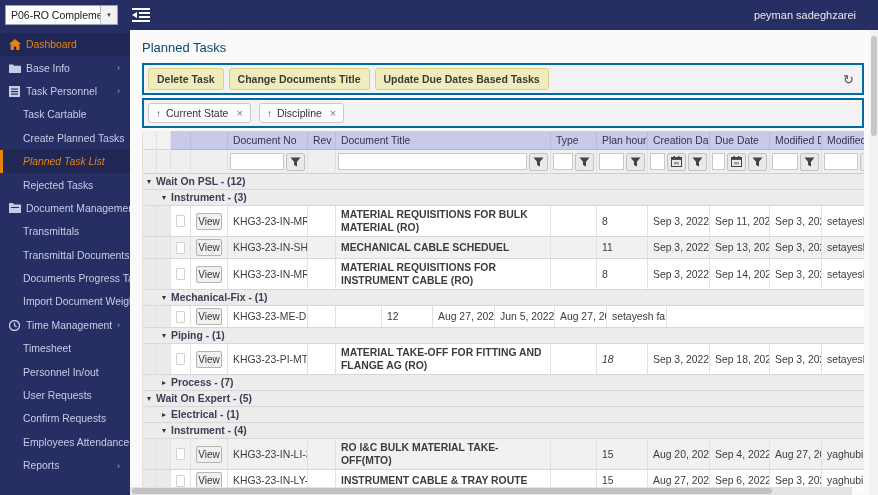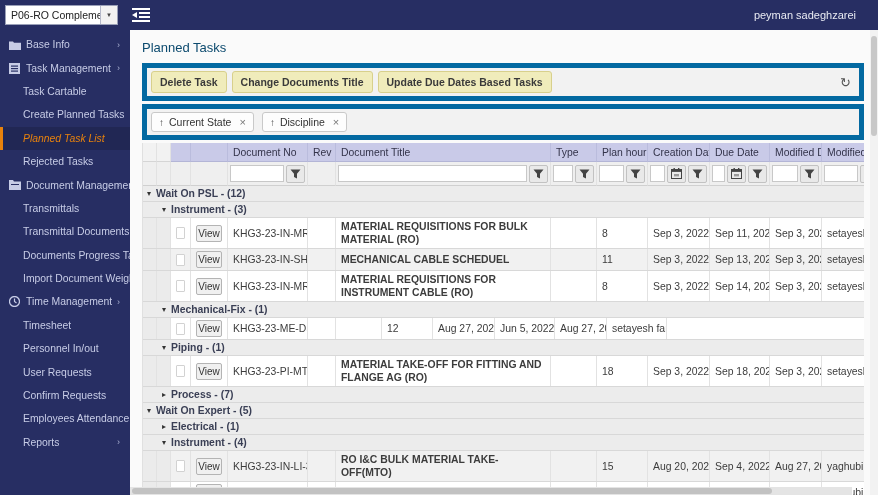--- a/index.html
+++ b/index.html
@@ -21,21 +21,21 @@
   .side-item.child .lbl { margin-left:23px; }
   .side-item .chev { position:absolute; right:10px; font-size:9px; color:#aab1d2; }
   .side-item.accent { background:#20265226; }
   .side-item.accent, .side-item.accent .ico { color:#e8820c; background:#212754; }
   .side-item.active { background:#212754; color:#e8820c; border-left:3px solid #e8820c; }
   .side-item.active .lbl { margin-left:20px;font-style:italic; }
 
   
   .main { position:absolute; left:130px; top:30px; width:740px; height:465px; background:#fafafa; padding:10px 6px 0 12px; }
   .page-title { font-size:13px; font-weight:400; color:#0c4a6e; margin-bottom:8px; }
-  .panel { width:722px; background:#f2f2f2; border:5px solid #0369a1; padding:3px 4px; display:flex; align-items:center; }
+  .panel { width:722px; background:#f2f2f2; border:2px solid #0369a1; padding:3px 4px; display:flex; align-items:center; }
   .btn-yellow { background:#f0ecbb; border:1px solid #d8d08c; border-radius:3px; color:#3a3a3a; font-size:10.5px; font-weight:700; padding:4px 8px; margin-right:5px; cursor:pointer; font-family:"Liberation Sans",sans-serif; }
   .refresh { margin-left:auto; margin-right:4px; font-size:13px; color:#555; cursor:pointer; line-height:1; }
   .chips-panel { margin-top:3px; }
   .chip { background:#fdfdfd; border:1px solid #c9c9c9; border-radius:3px; display:flex; align-items:center; height:20px; padding:0 7px; margin-right:8px; font-size:10.5px; color:#333; cursor:pointer; }
   .chip .up { font-size:10px; margin-right:5px; color:#444; }
   .chip .x { margin-left:8px; color:#777; font-size:11px; cursor:pointer; }
 
   
   .grid { margin-top:3px; width:722px; height:358px; overflow:hidden; background:#efefef; border-left:1px solid #e0e0e0; position:relative; }
   .hrow, .frow, .grow, .drow { display:flex; width:739px; }
@@ -80,39 +80,47 @@
       <rect x="0" y="0" width="18" height="2" fill="#ffffff"></rect>
       <rect x="7" y="4" width="11" height="2" fill="#ffffff"></rect>
       <rect x="7" y="8" width="11" height="2" fill="#ffffff"></rect>
       <rect x="0" y="12" width="18" height="2" fill="#ffffff"></rect>
     </svg>
   </div>
   <div class="top-user">peyman sadeghzarei</div>
 </div>
 
 <div class="sidebar" id="sidebar">
+    <div class="side-item parent accent">
+      <span class="ico">
+        <svg width="12" height="11" viewBox="0 0 12 11">
+          <path d="M6 0L0 5h1.6v6h3.2V7.5h2.4V11h3.2V5H12z" fill="currentColor"></path>
+        </svg>
+      </span>
+      <span class="lbl">Dashboard</span>
+    </div>
     <div class="side-item parent">
       <span class="ico">
         <svg width="12" height="10" viewBox="0 0 12 10">
           <path d="M0 1.5h4l1 1.3h7V10H0z" fill="currentColor"></path>
         </svg>
       </span>
       <span class="lbl">Base Info</span>
       <span class="chev">›</span>
     </div>
     <div class="side-item parent">
       <span class="ico">
         <svg width="11" height="11" viewBox="0 0 11 11">
           <rect x="0" y="0" width="11" height="11" fill="currentColor"></rect>
           <rect x="2" y="2.5" width="7" height="1.2" fill="#272e63"></rect>
           <rect x="2" y="5" width="7" height="1.2" fill="#272e63"></rect>
           <rect x="2" y="7.5" width="7" height="1.2" fill="#272e63"></rect>
         </svg>
       </span>
-      <span class="lbl">Task Management</span>
+      <span class="lbl">Task Personnel</span>
       <span class="chev">›</span>
     </div>
     <div class="side-item child">
       <span class="lbl">Task Cartable</span>
     </div>
     <div class="side-item child">
       <span class="lbl">Create Planned Tasks</span>
     </div>
     <div class="side-item child active">
       <span class="lbl">Planned Task List</span>
@@ -394,21 +402,21 @@
         <div class="cell" style="width: 20px;">
           <span class="checkbox"></span>
         </div>
         <div class="cell" style="width: 37px;">
           <button class="view-btn">View</button>
         </div>
         <div class="cell" style="width: 80px;">KHG3-23-PI-MT-8011</div>
         <div class="cell" style="width: 28px;"></div>
         <div class="cell wrap" style="width: 215px;">MATERIAL TAKE-OFF FOR FITTING AND FLANGE AG (RO)</div>
         <div class="cell" style="width: 46px;"></div>
-        <div class="cell" style="width: 51px;">18</div>
+        <div class="cell" style="width: 51px; font-style: italic;">18</div>
         <div class="cell" style="width: 62px;">Sep 3, 2022</div>
         <div class="cell" style="width: 60px;">Sep 18, 2022</div>
         <div class="cell" style="width: 52px;">Sep 3, 2022</div>
         <div class="cell" style="width: 60px;">setayesh faraji</div>
       </div>
       <div class="grow" style="padding-left: 19px;">
         <span class="tri">▸</span>
         <span class="glbl">Process - (7)</span>
       </div>
       <div class="grow" style="padding-left: 4px;">

